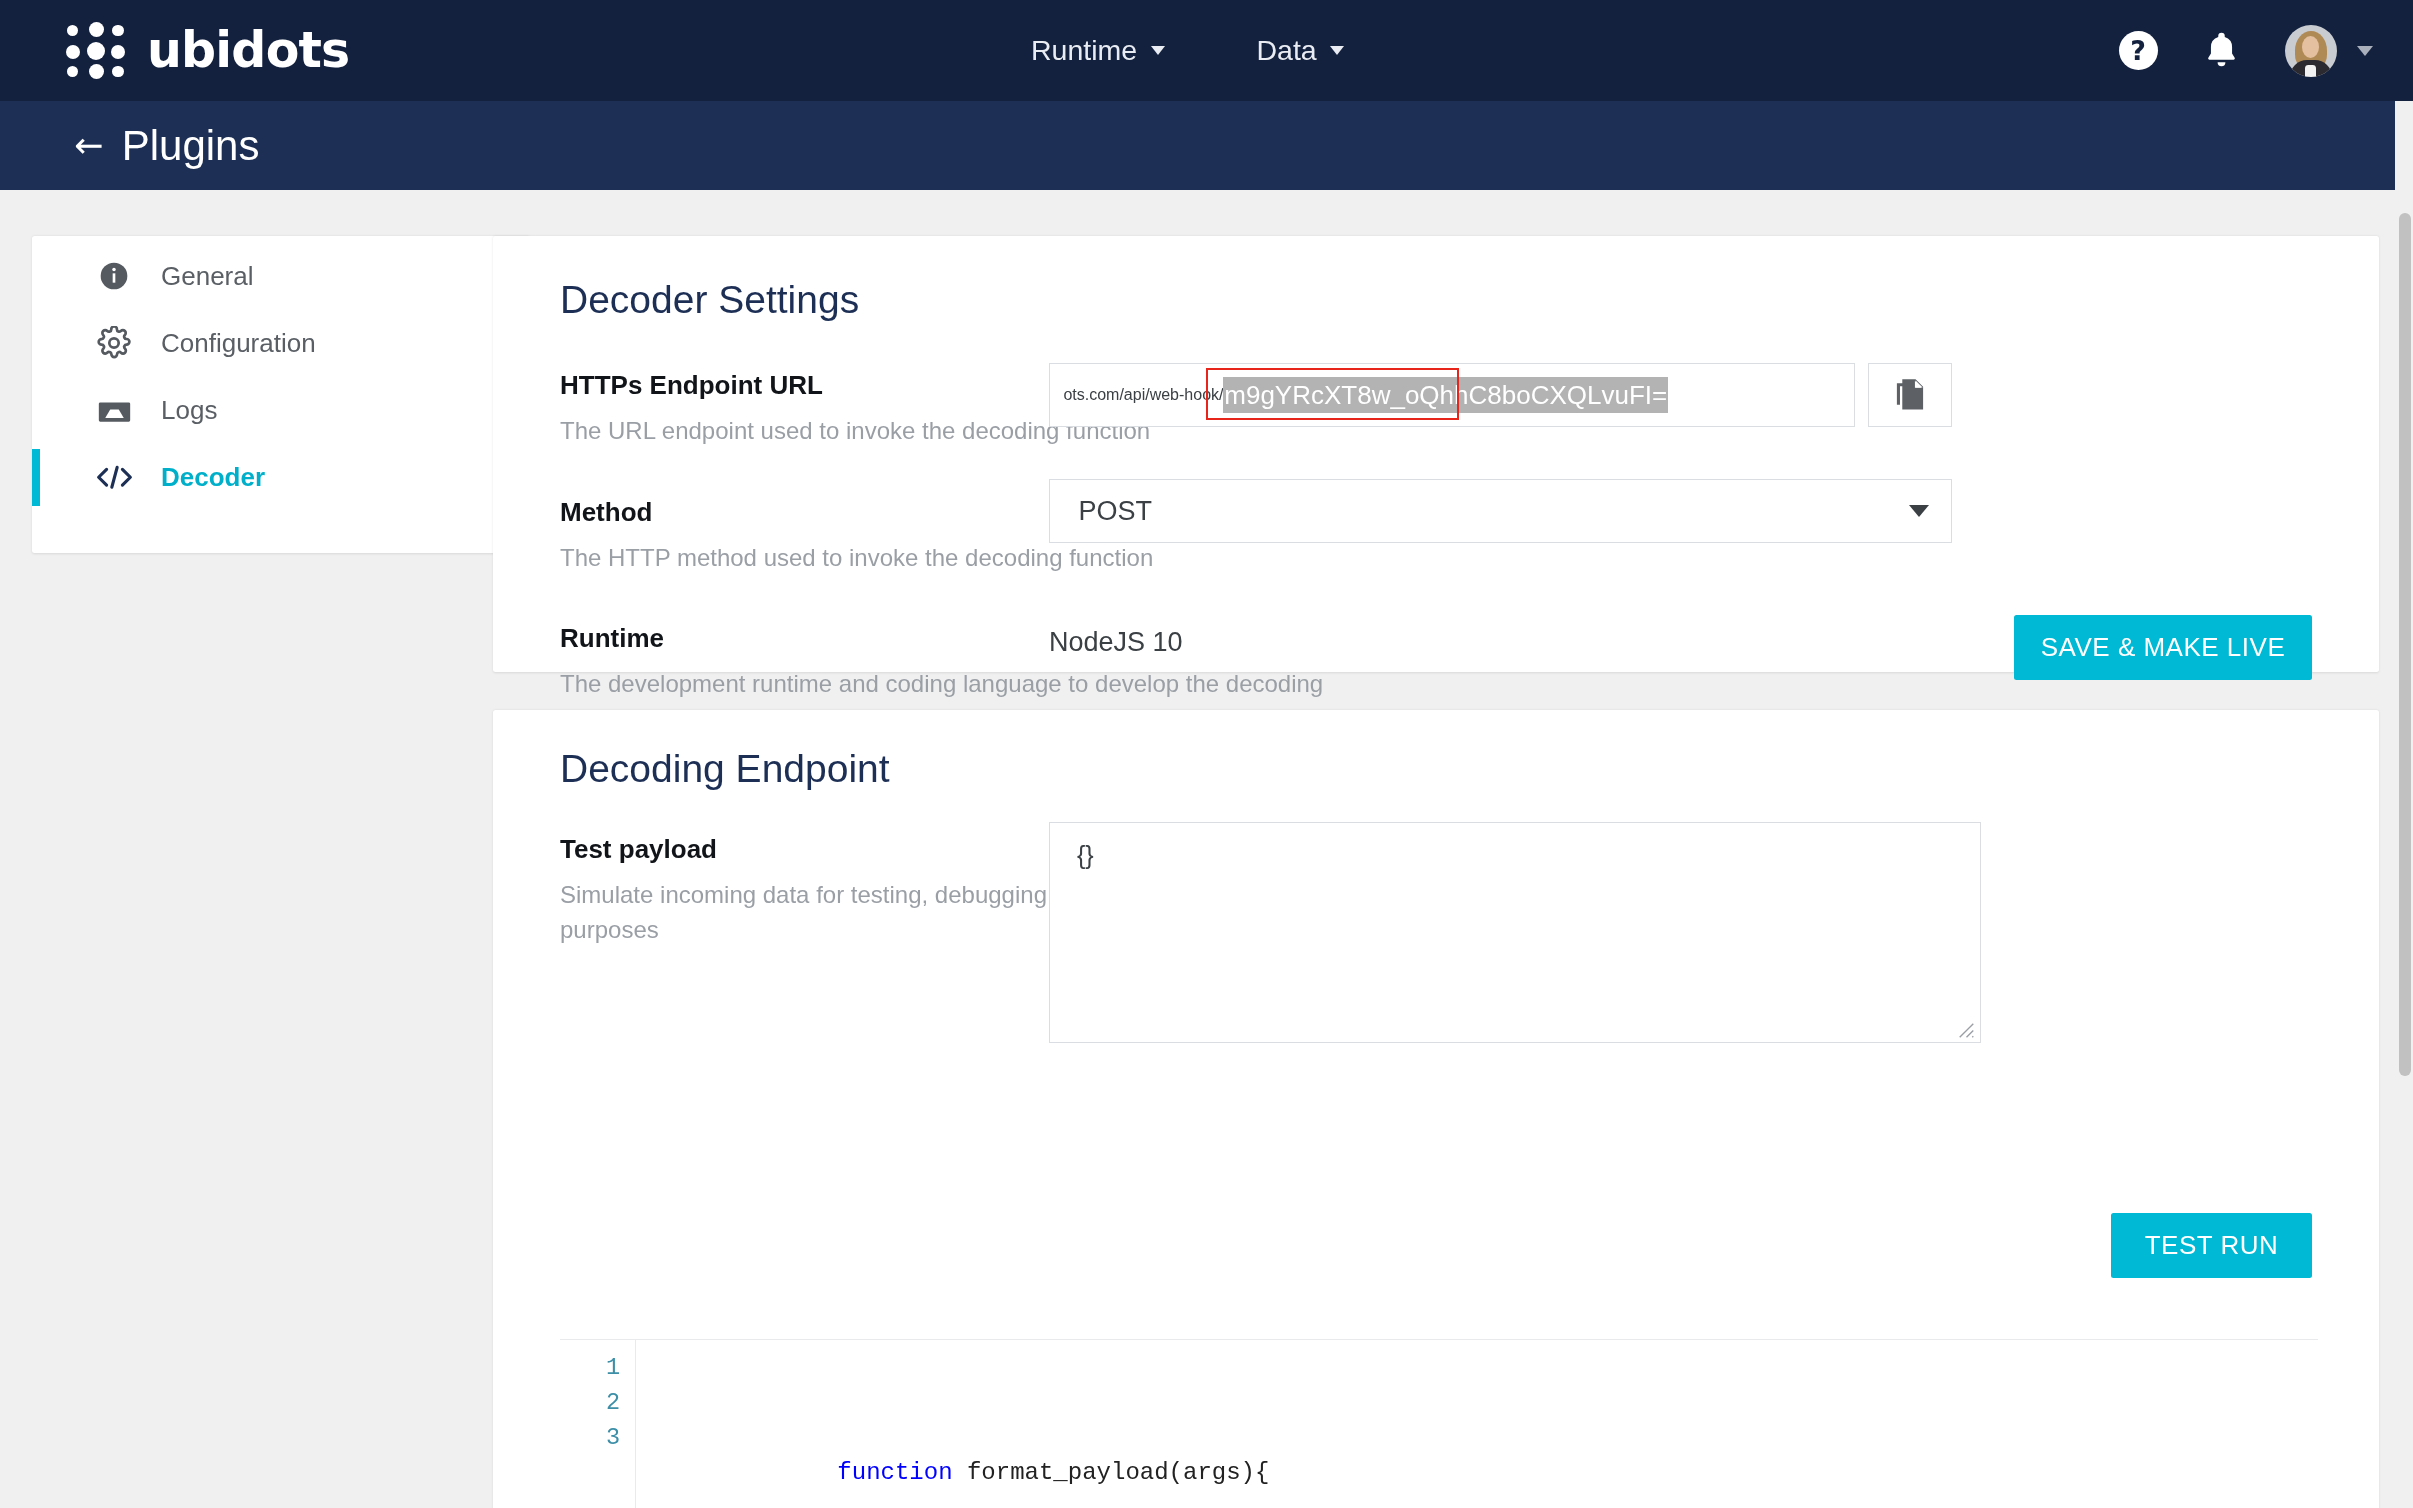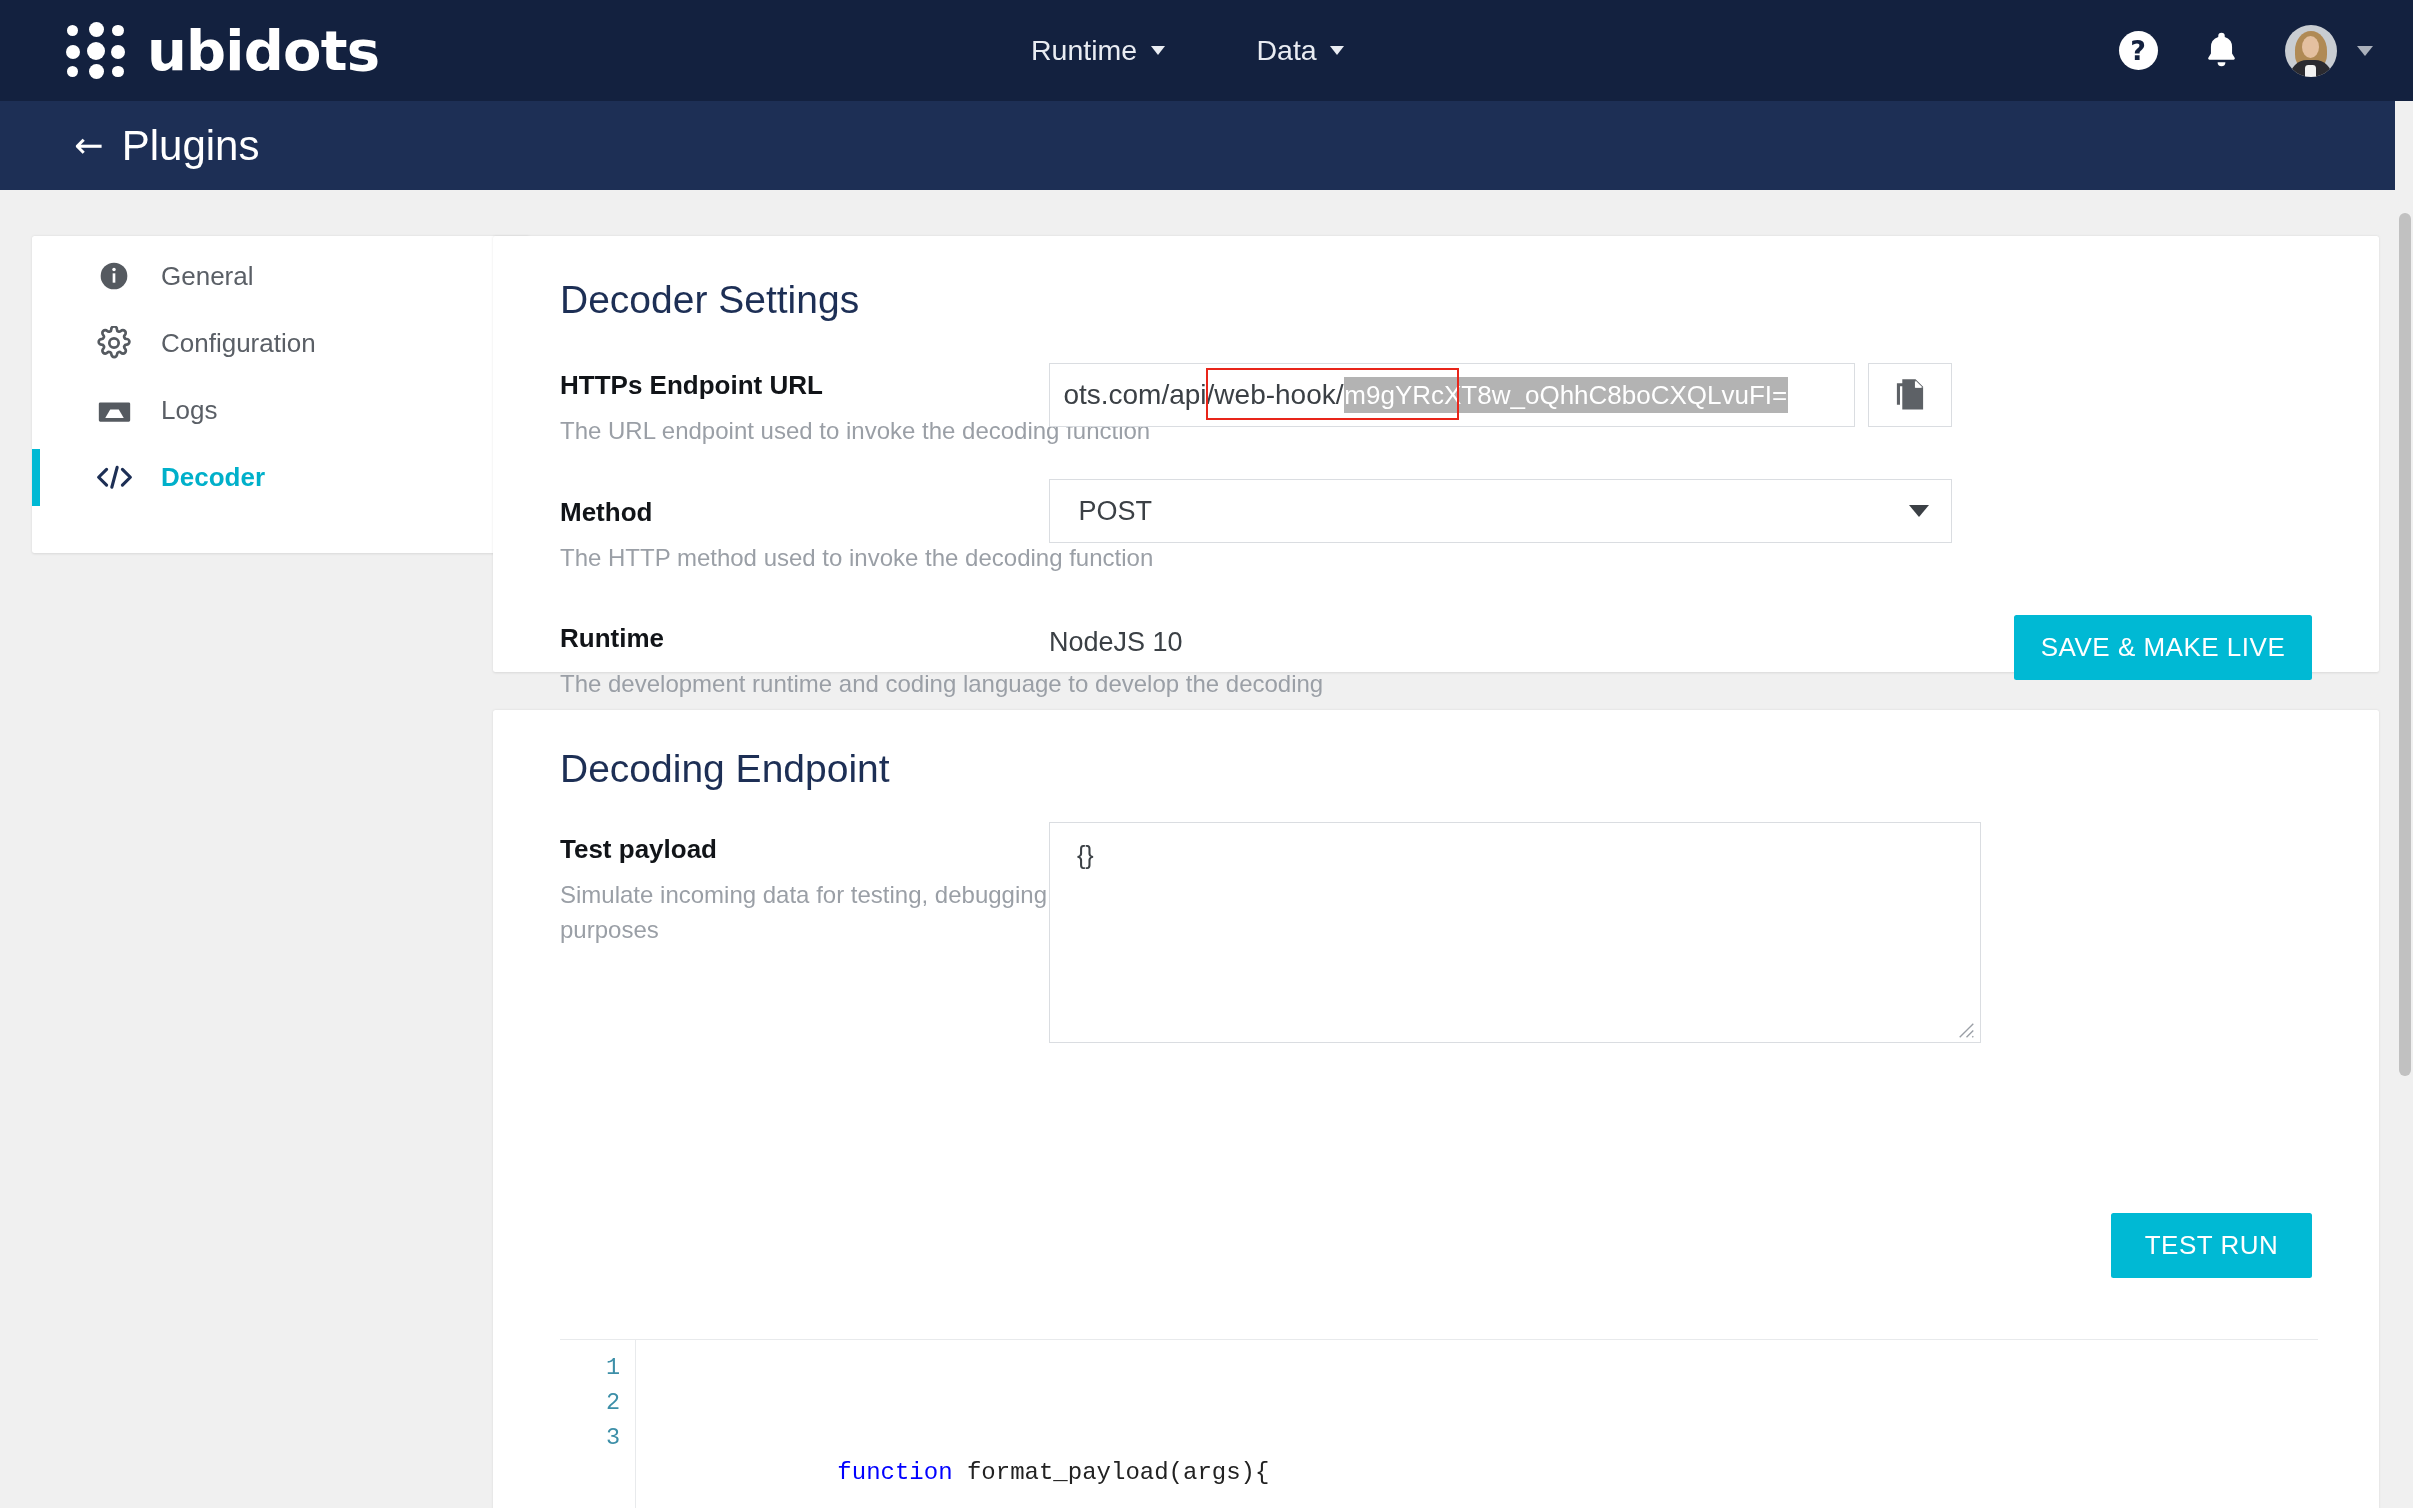--- a/index.html
+++ b/index.html
@@ -19,21 +19,21 @@
   }
   .logo-wrap {
     display: flex; align-items: center; margin-left: 65px; gap: 20px;
     cursor: pointer;
   }
   .logo-dots { width: 62px; height: 62px; position: relative; }
   .logo-dots span {
     position: absolute; background: #ffffff; border-radius: 50%;
   }
   .logo-text {
-    color: #ffffff; font-size: 56px; font-weight: 700; letter-spacing: -0.8px;
+    color: #ffffff; font-size: 49px; font-weight: 700; letter-spacing: -0.8px;
     font-family: "DejaVu Sans", sans-serif;
   }
   .nav-center {
     position: absolute; left: 1031px; top: 0; height: 101px;
     display: flex; align-items: center; gap: 92px;
   }
   .nav-item {
     color: #e9ecf2; font-size: 28.5px; font-weight: 400;
     display: flex; align-items: center; gap: 13.4px; cursor: pointer;
   }
@@ -143,21 +143,21 @@
   
   .row-label { position: absolute; left: 67px; }
   .row-ctrl  { position: absolute; left: 556px; }
 
   
   .url-field {
     width: 806px; height: 64px; border: 0.8px solid #dadde1; background: #fff;
     display: flex; align-items: center; overflow: hidden; position: relative;
   }
   .url-prefix {
-    font-size: 28px; color: #3b4045; white-space: nowrap;
+    font-size: 16px; color: #3b4045; white-space: nowrap;
     padding-left: 13.4px;
   }
   .url-token {
     font-size: 26px; color: #ffffff; background: #b3b3b3;
     white-space: nowrap; padding: 2.5px 0.8px;
   }
   .url-redbox {
     position: absolute; left: 156px; top: 4.2px; width: 253px; height: 52px;
     border: 2.5px solid #e8251a; pointer-events: none;
   }

